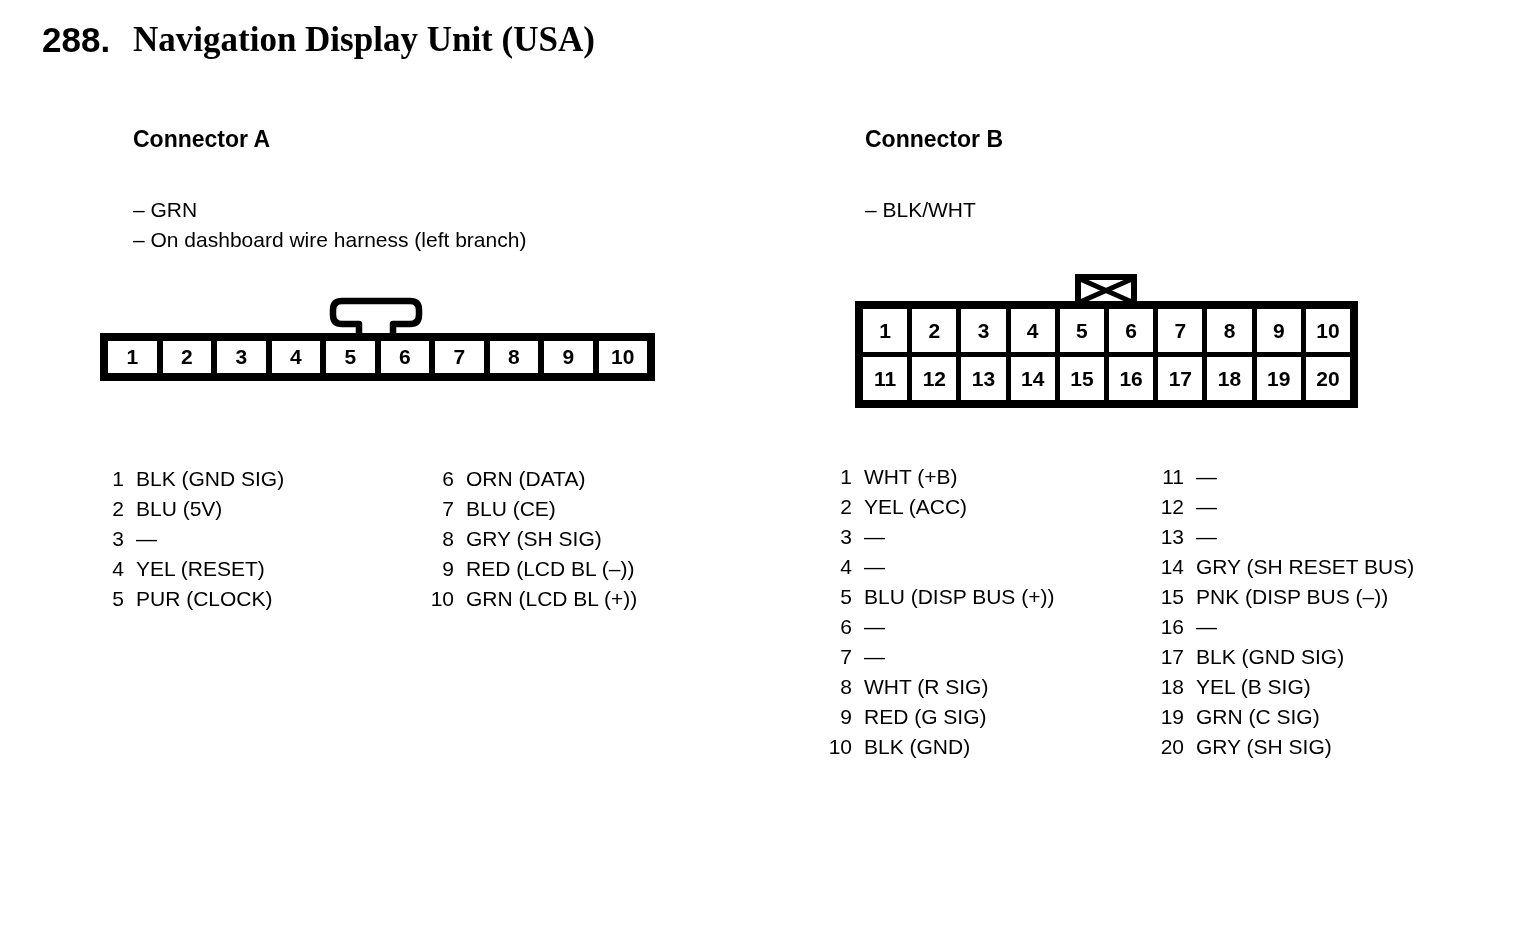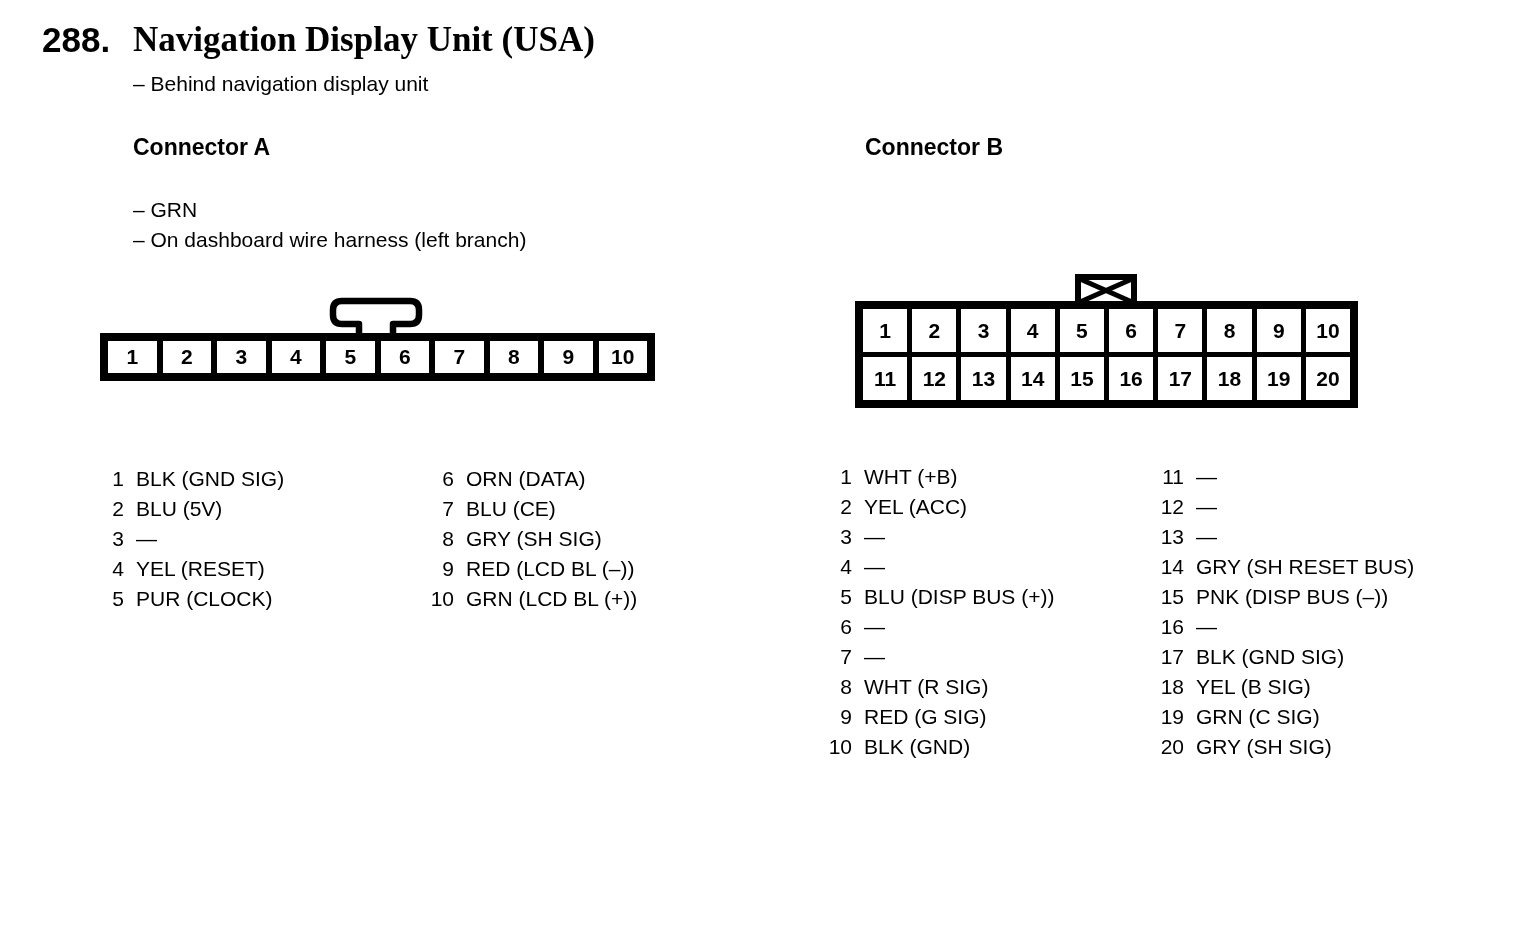--- a/index.html
+++ b/index.html
@@ -25,21 +25,21 @@
   .page-title {
     position: absolute; left: 133px; top: 20px;
     font-size: 35px; font-weight: 700; font-family: Liberation Serif, serif;
   }
   .page-subtitle {
     position: absolute; left: 133px; top: 72px;
     font-size: 21px;
   }
 
   
-  .conn-title { position: absolute; top: 134px; font-size: 23px; font-weight: 700; }
+  .conn-title { position: absolute; top: 126px; font-size: 23px; font-weight: 700; }
   .conn-notes { position: absolute; top: 167px; font-size: 21px; margin-top: 28px; }
   .conn-notes .note { line-height: 29.5px; white-space: nowrap; }
   #conn-a-title, #conn-a-notes { left: 133px; }
   #conn-b-title, #conn-b-notes { left: 865px; }
 
   
   .conn-body {
     position: absolute;
     background: #000;
     border: 5px solid #000;
@@ -73,33 +73,33 @@
   .pin-row .num { width: 28px; text-align: right; flex: 0 0 28px; }
   .pin-row .lbl { margin-left: 12px; text-align: right; }
 </style>
 </head>
 <body>
 
 <div class="page">
 
   <div class="section-number">288.</div>
   <div class="page-title">Navigation Display Unit (USA)</div>
-  <div class="page-subtitle">– Behind navigation display unit</div>
 
   <div class="conn-title" id="conn-a-title">Connector A</div>
   <div class="conn-notes" id="conn-a-notes">
 
       <div class="note">– GRN</div>
 
       <div class="note">– On dashboard wire harness (left branch)</div>
     </div>
 
   <div class="conn-title" id="conn-b-title">Connector B</div>
   <div class="conn-notes" id="conn-b-notes">
 
+      <div class="note">– BLK/WHT</div>
 
     </div>
 
   <svg class="latch-a" width="96" height="42" viewBox="0 0 96 42" aria-hidden="true">
     <path d="M 31 42 L 31 28 L 14 28 Q 5 28 5 19 L 5 14 Q 5 5 14 5 L 82 5 Q 91 5 91 14 L 91 19 Q 91 28 82 28 L 65 28 L 65 42" fill="#ffffff" stroke="#000000" stroke-width="6.5" stroke-linejoin="round"></path>
   </svg>
   <div class="conn-body" id="conn-a-body">
 
       <div class="pin-cell">1</div>
 

